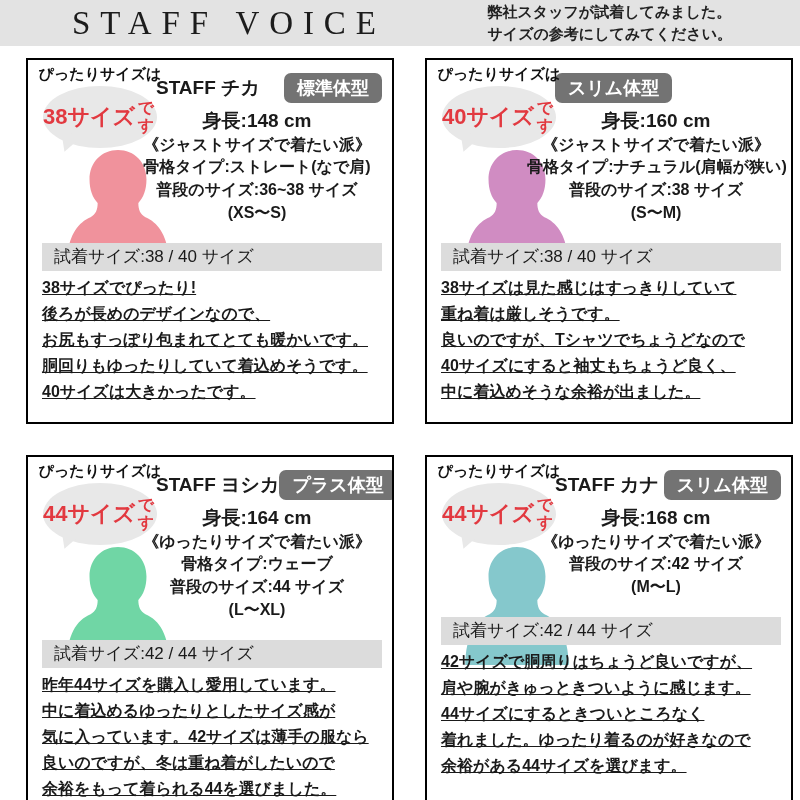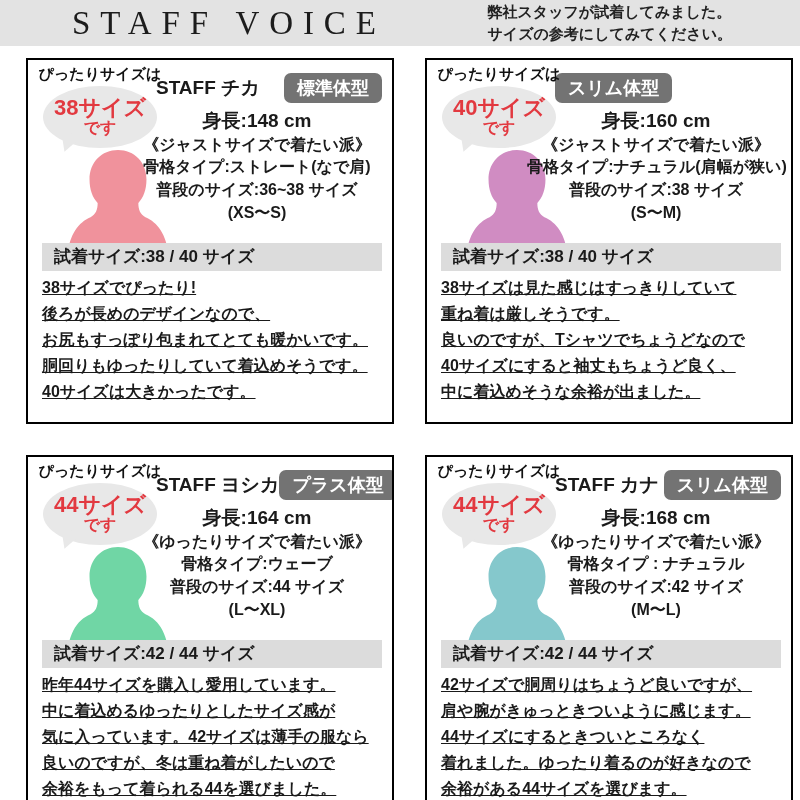--- a/index.html
+++ b/index.html
@@ -31,21 +31,21 @@
     border: 2px solid #000; position: relative; overflow: hidden;
     padding-top: 6px;
   }
 
   
   .bubble-block { position: absolute; top: 5px; left: 8px; width: 128px; text-align: center; z-index: 2; }
   .bubble-intro { font-size: 15px; font-weight: 700; color: #111; white-space: nowrap; }
   .bubble {
     position: relative; width: 114px; height: 62px; margin: 2px auto 0;
     background: #e8e8e8; border-radius: 50%;
-    display: flex; flex-direction: column; align-items: center; justify-content: center;
+    display: flex; flex-direction: row; align-items: center; justify-content: center;
   }
   .bubble::after {
     content: ""; position: absolute; left: 12px; bottom: -15px;
     width: 0; height: 0;
     border: 11px solid transparent; border-top: 20px solid #e8e8e8;
     transform: rotate(20deg);
   }
   .bubble-size { color: #e23940; font-size: 22px; font-weight: 700; line-height: 1.05; white-space: nowrap; }
   .bubble-suffix { color: #e23940; font-size: 16px; font-weight: 700; line-height: 1.15; }
 
@@ -65,21 +65,21 @@
   }
 
   
   .info { margin: 4px 6px 0 100px; text-align: center; font-weight: 700; position: relative; z-index: 2; }
   .info-height { font-size: 19px; line-height: 1.35; white-space: nowrap; }
   .info-line { font-size: 16px; line-height: 1.42; white-space: nowrap; }
 
   
   .fitting-strip {
     margin: 18px 10px 2px 14px; background: #dcdcdc;
-    font-size: 17px; font-weight: 700; line-height: 28px; height: 28px;
+    font-size: 17px; font-weight: 400; line-height: 28px; height: 28px;
     padding-left: 12px; white-space: nowrap; position: relative; z-index: 2;
   }
 
   
   .review { margin: 4px 10px 0 14px; font-weight: 700; position: relative; z-index: 2; text-decoration: underline; }
   .review-line { font-size: 16px; line-height: 26px; white-space: nowrap; }
 </style>
 </head>
 <body>
 
@@ -199,21 +199,20 @@
     <svg class="silhouette" viewBox="0 0 110 120">
       <path d="M55 4 C39 4 27 16 27 33 C27 43 30 51 35 56 C35 63 33 67 28 70 C14 76 5 90 4 120 L106 120 C105 90 96 76 82 70 C77 67 75 63 75 56 C80 51 83 43 83 33 C83 16 71 4 55 4 Z" fill="#85c8cc"></path>
     </svg>
     <div class="name-row">
       <div class="staff-name">STAFF カナ</div>
       <div class="body-badge">スリム体型</div>
     </div>
     <div class="info">
       <div class="info-height">身長:168 cm</div>
       <div class="info-line">《ゆったりサイズで着たい派》</div>
-      <div class="info-line">骨格タイプ : ナチュラル</div>
       <div class="info-line">普段のサイズ:42 サイズ</div>
       <div class="info-line">(M〜L)</div>
     </div>
     <div class="fitting-strip">試着サイズ:42 / 44 サイズ</div>
     <div class="review">
       <div class="review-line">42サイズで胴周りはちょうど良いですが、</div>
       <div class="review-line">肩や腕がきゅっときついように感じます。</div>
       <div class="review-line">44サイズにするときついところなく</div>
       <div class="review-line">着れました。ゆったり着るのが好きなので</div>
       <div class="review-line">余裕がある44サイズを選びます。</div>

